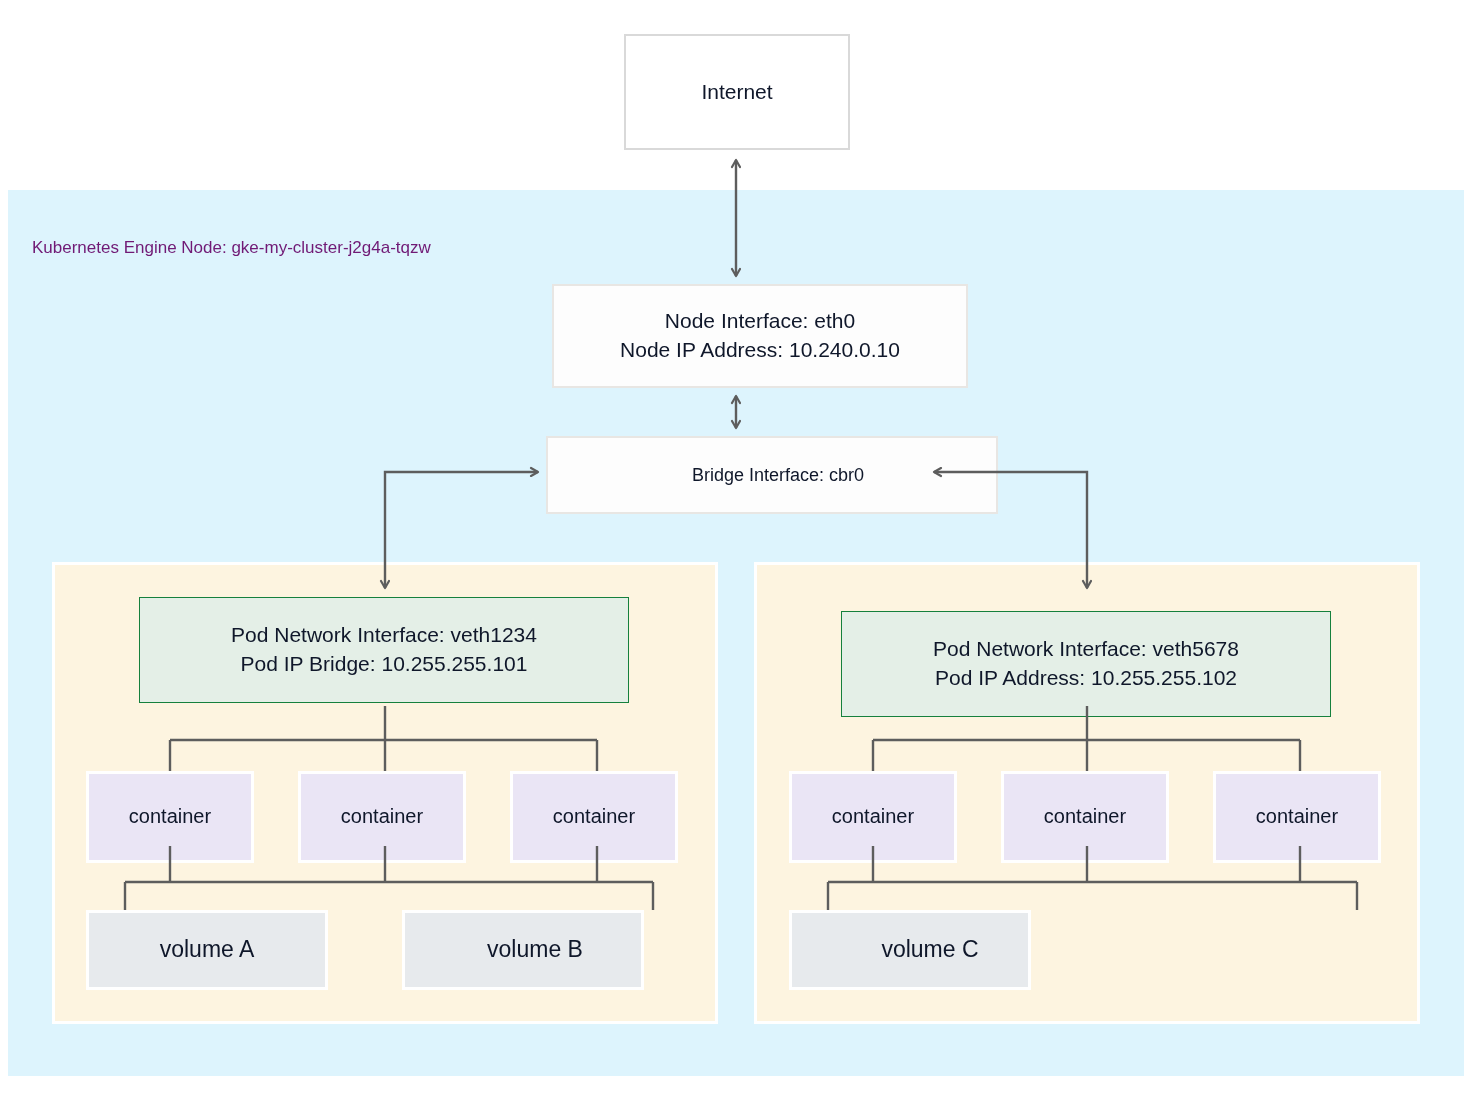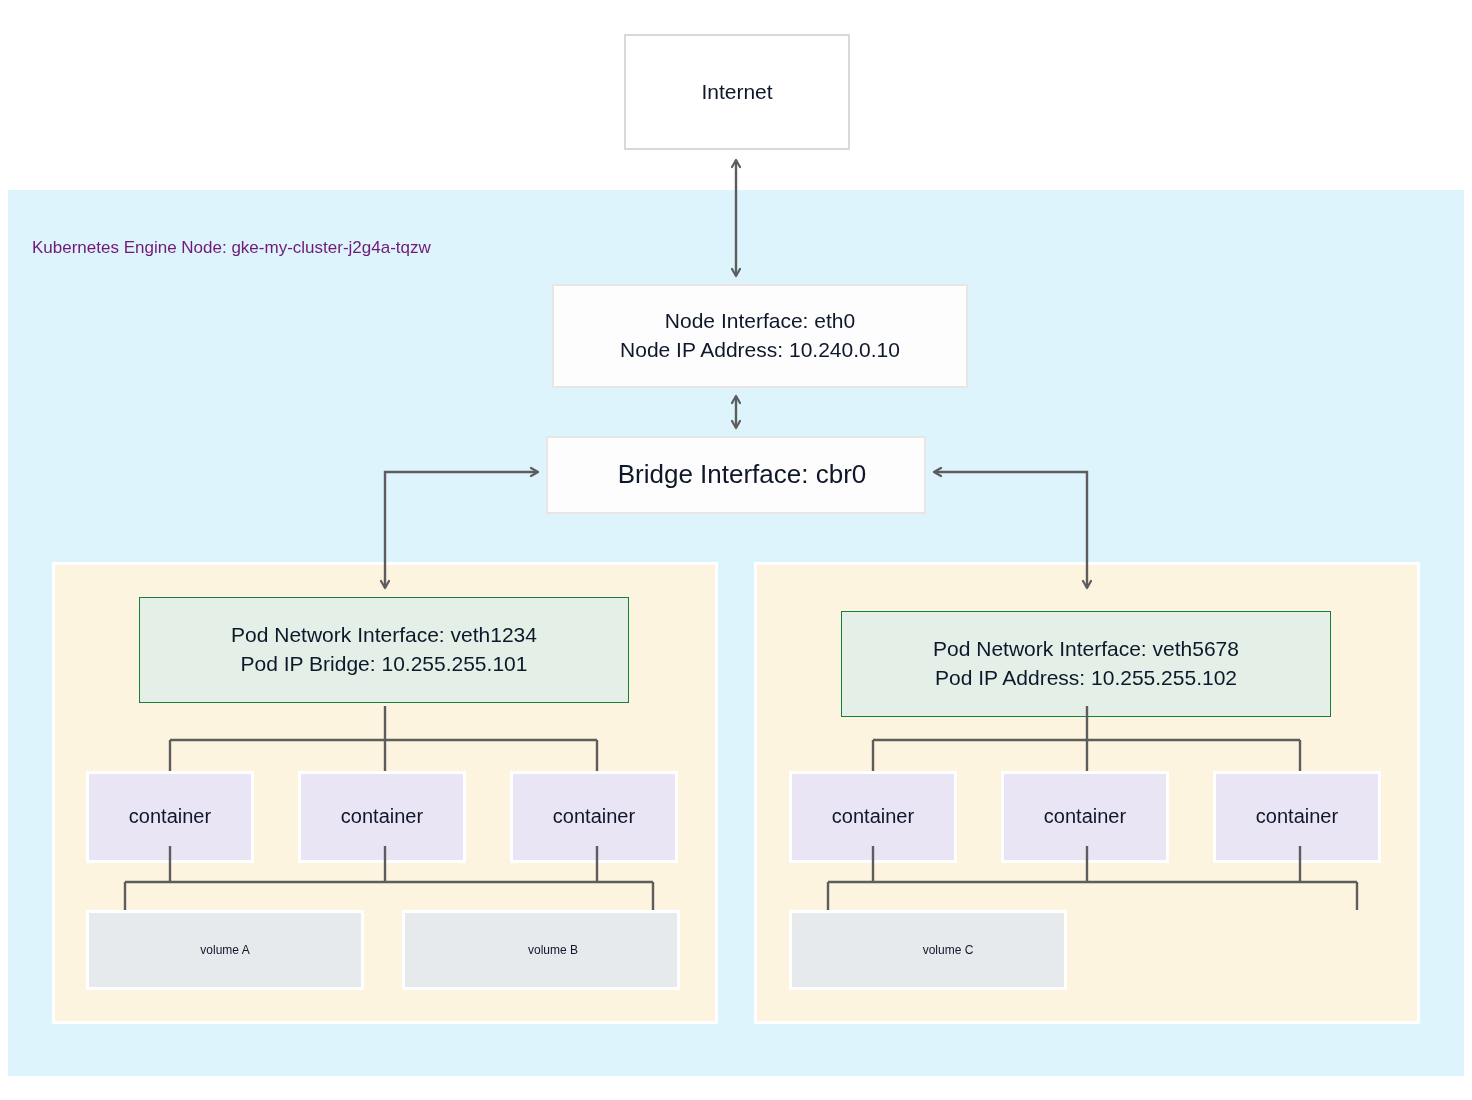--- a/index.html
+++ b/index.html
@@ -74,46 +74,46 @@
     border: 2px solid #d9d9d9;
     font-size: 21px;
   }
   #node-interface-box {
     left: 552px; top: 284px; width: 416px; height: 104px;
     background: #fdfdfd;
     border: 2px solid #e8e6e3;
     font-size: 21px;
   }
   #bridge-box {
-    left: 546px; top: 436px; width: 380px; height: 78px;
+    left: 546px; top: 436px; width: 452px; height: 78px;
     background: #fdfdfd;
     border: 2px solid #e8e6e3;
-    font-size: 26px;
+    font-size: 18px;
     padding-left: 12px;
   }
   .pod-iface-box {
     width: 490px; height: 106px;
     background: #e4efe7;
     border: 1px solid #15803d;
     font-size: 21px;
   }
   #pod-iface-left  { left: 139px; top: 597px; }
   #pod-iface-right { left: 841px; top: 597px; margin-top: 14px; }
 
   .container-box {
     width: 168px; height: 92px;
     background: #eae5f5;
     border: 3px solid #ffffff;
     font-size: 20px;
   }
   .volume-box {
-    width: 278px; height: 80px;
+    width: 242px; height: 80px;
     background: #e7eaed;
     border: 3px solid #ffffff;
-    font-size: 12px;
+    font-size: 23px;
   }
 
   
   #container-l0 { left: 86px;  top: 771px; }
   #container-l1 { left: 298px; top: 771px; }
   #container-l2 { left: 510px; top: 771px; }
   #volume-l0    { left: 86px;  top: 910px; }
   #volume-l1    { left: 402px; top: 910px; padding-left: 24px; }
   
   #container-r0 { left: 789px;  top: 771px; }

